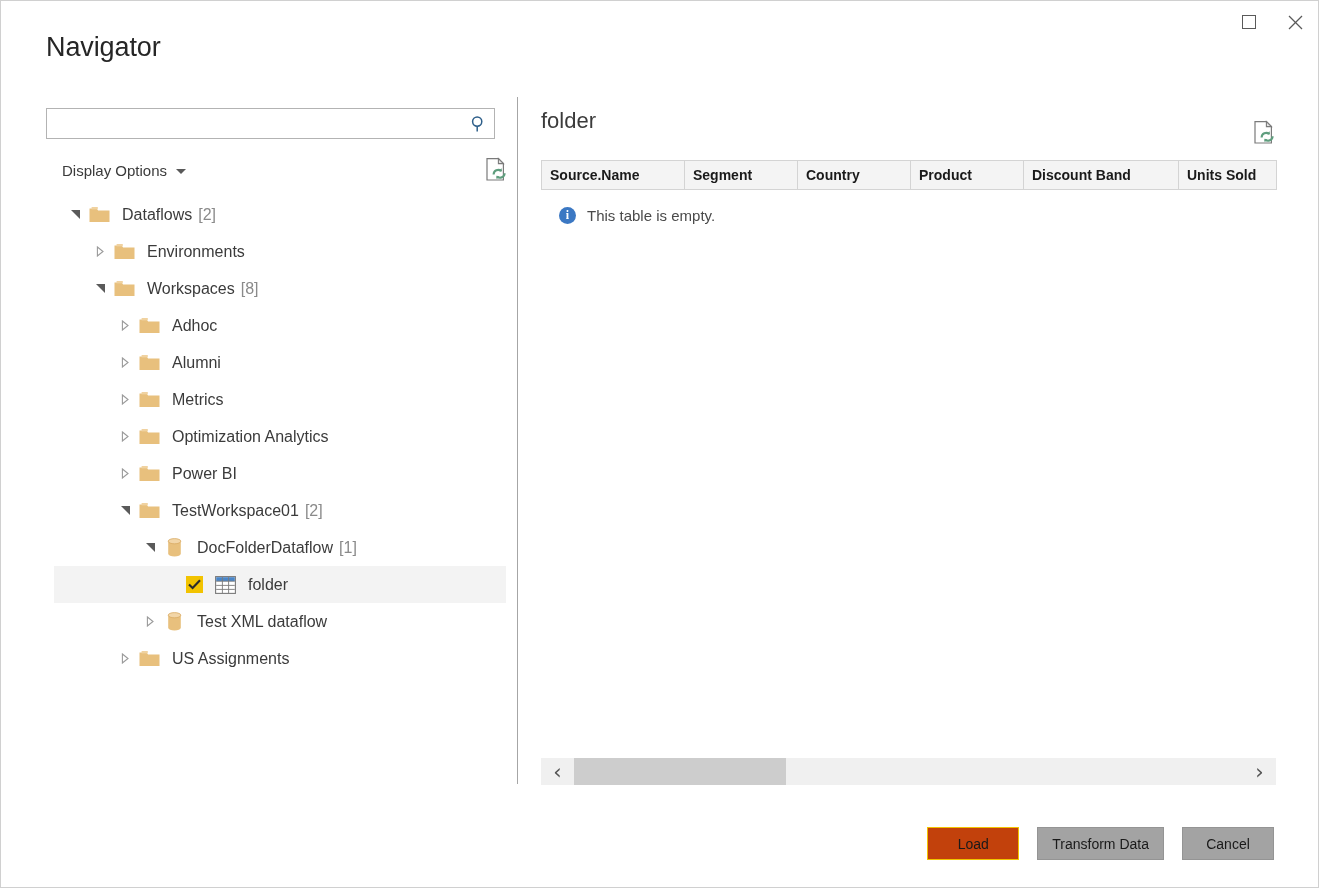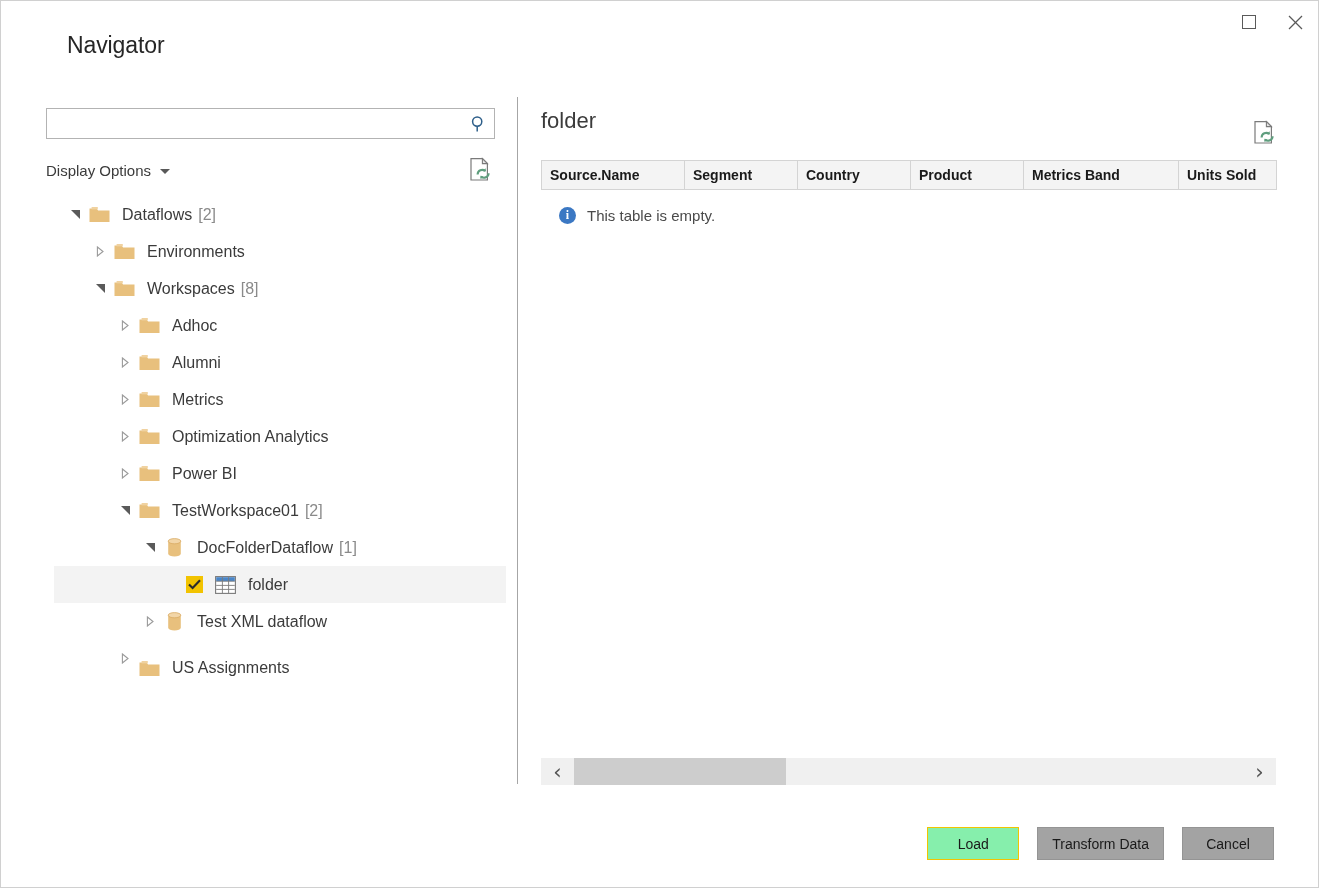--- a/index.html
+++ b/index.html
@@ -47,25 +47,24 @@
     height: 14px;
     border: 1.4px solid #5a5a5a;
     box-sizing: border-box;
   }
 
   
   .page-title {
     position: absolute;
     left: 45px;
     top: 31px;
-    font-size: 23px;
+    font-size: 27px;
     color: #262626;
     letter-spacing: -0.1px;
     font-weight: 400;
-    margin-left: 21px;
   }
 
   
   .left-pane {
     position: absolute;
     left: 45px;
     top: 107px;
     width: 452px;
     height: 675px;
   }
@@ -93,21 +92,21 @@
     width: 30px;
     height: 100%;
     display: flex;
     align-items: center;
     justify-content: center;
     cursor: default;
   }
 
   .display-row {
     position: absolute;
-    left: 0;
+    left: 16px;
     top: 47px;
     width: 449px;
     height: 30px;
     display: flex;
     align-items: center;
   }
   .display-options {
     font-size: 15px;
     color: #3b3b3b;
     display: flex;
@@ -317,21 +316,21 @@
     color: #1a1a1a;
     background: #a3a3a3;
     border: 1px solid #949494;
     box-sizing: border-box;
     cursor: default;
     display: flex;
     align-items: center;
     justify-content: center;
   }
   .btn-primary {
-    background: #86efac;
+    background: #c2410c;
     border-color: #f2c300;
   }
 </style>
 </head>
 <body>
 
 <div class="dialog">
 
   <div class="caption-bar">
     <div class="win-btn">
@@ -540,21 +539,21 @@
             </svg>
           </div>
           <div class="node-icon">
             <svg width="15" height="19" viewBox="0 0 15 19">
               <path d="M1.2 3.2 h12.6 v12.6 a6.3 2.6 0 0 1 -12.6 0 Z" fill="#e8c07d"></path>
               <ellipse cx="7.5" cy="3.2" rx="6.3" ry="2.6" fill="#f2d6a8" stroke="#d9ab64" stroke-width="0.8"></ellipse>
             </svg>
           </div>
           <div class="node-label">Test XML dataflow</div>
         </div>
-        <div class="tree-node" style="padding-left: 60px; align-items: flex-end;">
+        <div class="tree-node" style="padding-left: 60px;">
           <div class="twisty">
             <svg width="9" height="11" viewBox="0 0 9 11">
               <path d="M1.4 1 L7 5.5 L1.4 10 Z" fill="none" stroke="#9a9a9a" stroke-width="1.1"></path>
             </svg>
           </div>
           <div class="node-icon">
             <svg width="21" height="17" viewBox="0 0 21 17">
               <path d="M0.5 2.5 h7 l1.6 2 h11.4 v11.5 h-20 Z" fill="#e8c07d"></path>
               <path d="M2.6 1 h6.2 v2.4 h-6.2 Z" fill="#f0d2a0"></path>
             </svg>
@@ -579,21 +578,21 @@
       </svg>
     </div>
 
     <table class="preview-table">
       <thead>
         <tr>
             <th style="width: 143px;">Source.Name</th>
             <th style="width: 113px;">Segment</th>
             <th style="width: 113px;">Country</th>
             <th style="width: 113px;">Product</th>
-            <th style="width: 155px;">Metrics Band</th>
+            <th style="width: 155px;">Discount Band</th>
             <th style="width: 98px;">Units Sold</th>
           </tr>
       </thead>
     </table>
 
     <div class="empty-row">
       <span class="info-circle">i</span>
       <span>This table is empty.</span>
     </div>
   </div>

